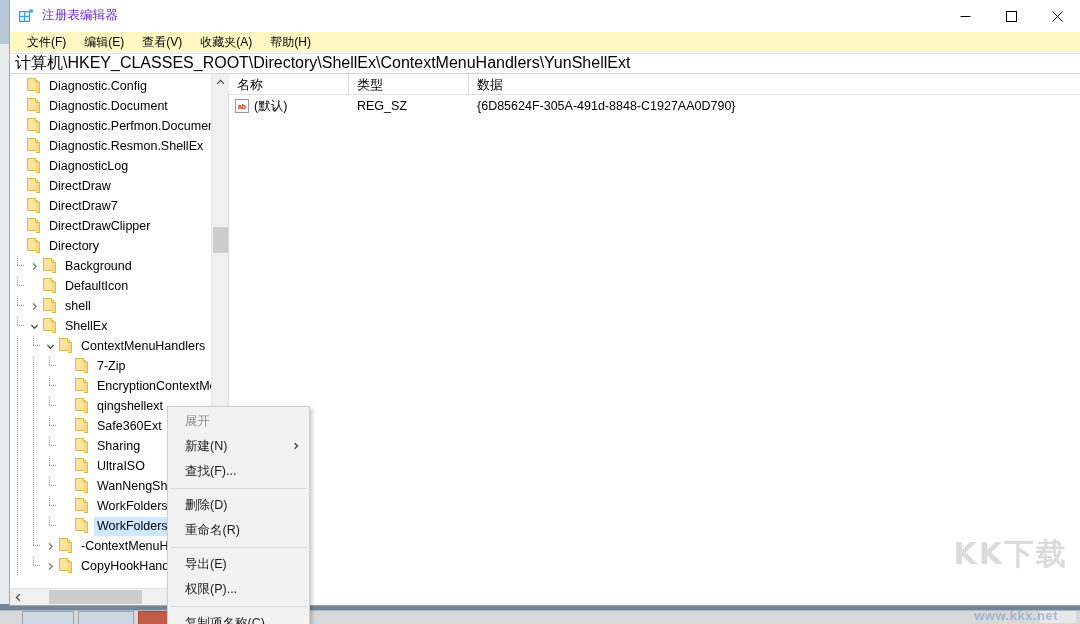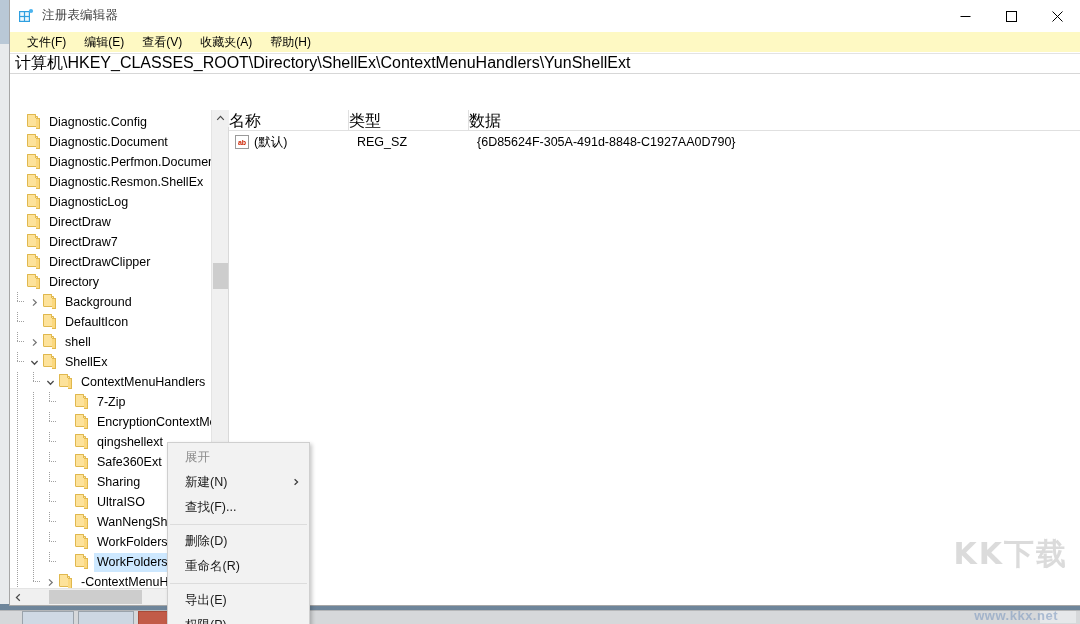--- a/index.html
+++ b/index.html
@@ -58,21 +58,21 @@
     height: 32px; min-height:32px; background: #ffffff;
     display: flex; align-items: center;
     position: relative;
     border-bottom: 1px solid #ffffff;
   }
   #app-icon {
     width: 16px; height: 16px; margin-left: 8px; margin-right: 8px;
     position: relative; flex: 0 0 auto;
   }
   #title-text {
-    font-size: 12.5px; color: #404040; letter-spacing: .2px;
+    font-size: 12.5px; color: #6d28d9; letter-spacing: .2px;
   }
   #winctl { position: absolute; right: 0; top: 0; height: 32px; display: flex; }
   .winbtn {
     width: 46px; height: 32px; display: flex;
     align-items: center; justify-content: center;
     font-size: 12px; color: #000;
   }
 
   
   #menubar {
@@ -92,21 +92,21 @@
     border-bottom: 1px solid #d7d7d7;
     background: #ffffff;
     display: flex; align-items: center;
     padding-left: 5px;
   }
   #address-text {
     font-size: 16px; color: #000; white-space: nowrap;
   }
 
   
-  #body { flex: 1; display: flex; min-height: 0; background:#86efac; position:relative;margin-top:36px; }
+  #body { flex: 1; display: flex; min-height: 0; background:#86efac; position:relative; }
 
   
   #tree-pane {
     width: 219px; min-width:219px;
     position: relative;
     border-right: 1px solid #d9d9d9;
     background: #ffffff;
     display: flex; flex-direction: column;
   }
   #tree-viewport {
@@ -201,22 +201,22 @@
   }
 
   
   #list-pane { flex: 1; position: relative; background: #ffffff; min-width:0; }
   #list-header {
     height: 21px; display: flex; align-items: center;
     border-bottom: 1px solid #e0e0e0;
     background: #ffffff; position: relative;
   }
   .col-head {
-    font-size: 16px; color: #000;
-    height: 21px; line-height: 21px;
+    font-size: 13px; color: #000;
+    padding-left: 8px; height: 21px; line-height: 21px;
     border-right: 1px solid #e0e0e0;
     flex: 0 0 auto; overflow: hidden;
   }
   #col-name { width: 120px; }
   #col-type { width: 120px; }
   #col-data { flex: 1; border-right: none; }
 
   .lrow {
     height: 22px; display: flex; align-items: center;
     font-size: 12.5px; color: #000;

